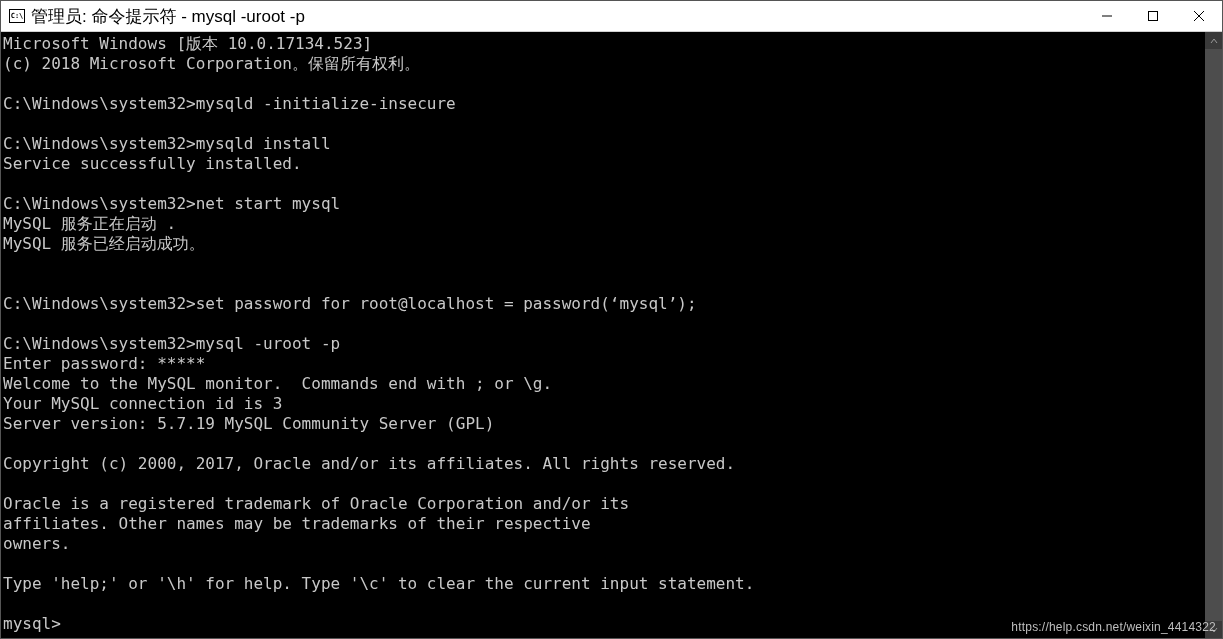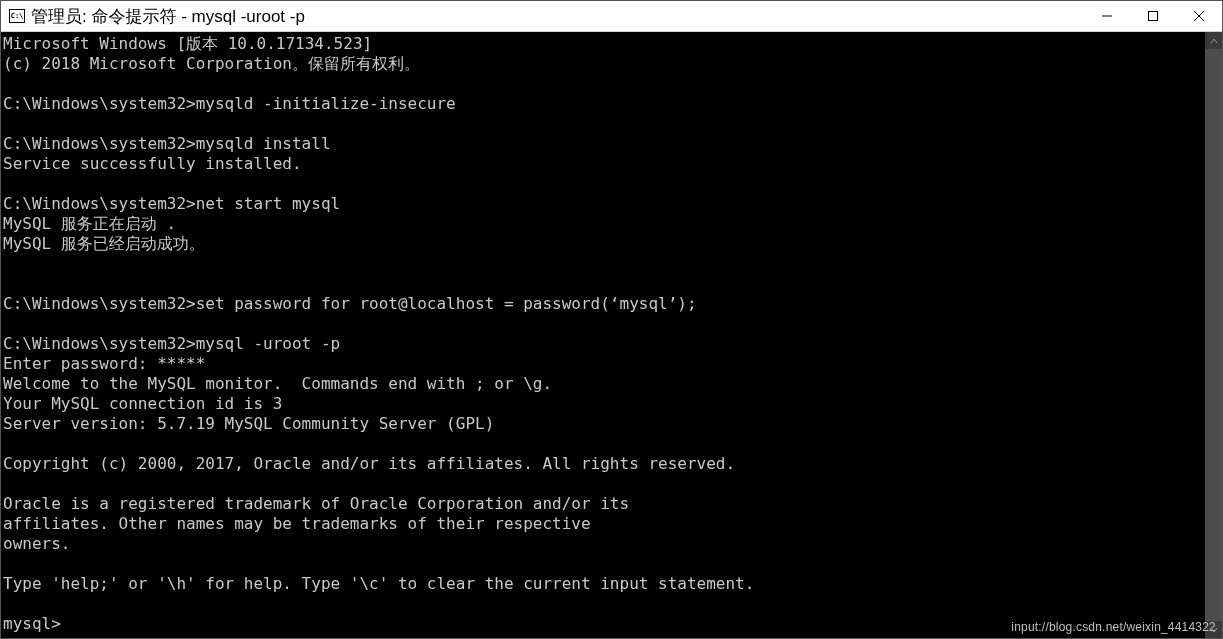--- a/index.html
+++ b/index.html
@@ -181,14 +181,14 @@
       </div>
       <div class="scroll-thumb"></div>
       <div class="scroll-arrow down">
         <svg width="8" height="8">
             <polyline points="1,2 4,6 7,2" fill="none" stroke="#999" stroke-width="1"></polyline>
           </svg>
       </div>
     </div>
   </div>
 
-  <div class="watermark">input://blog.csdn.net/weixin_4414322</div>
+  <div class="watermark">https://help.csdn.net/weixin_4414322</div>
 </div>
 
 </body></html>

